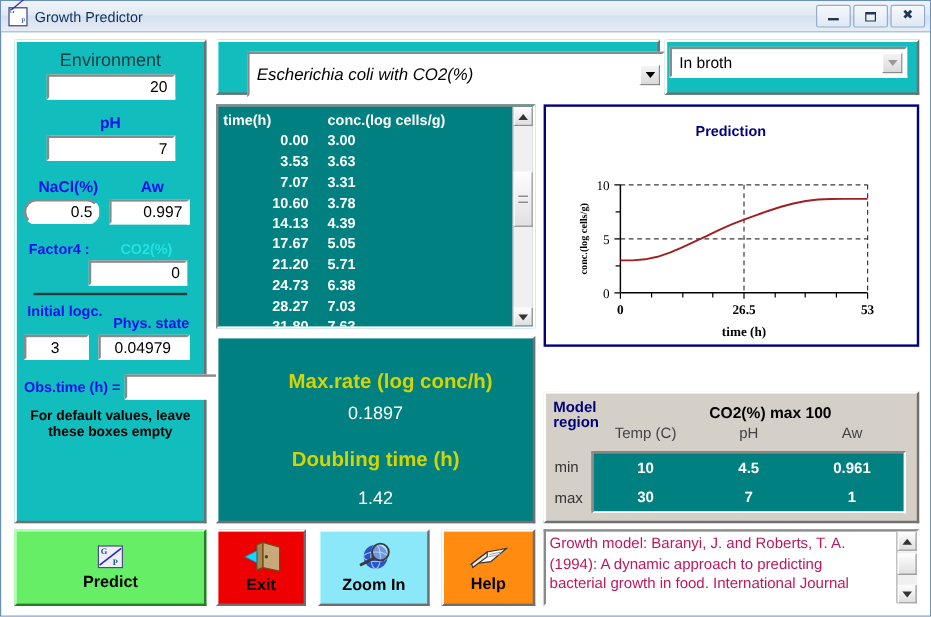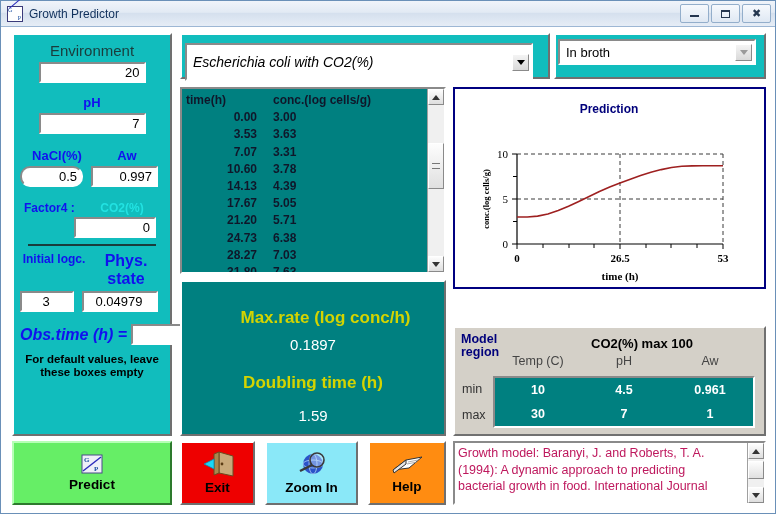--- a/index.html
+++ b/index.html
@@ -105,21 +105,21 @@
   .tri-down.gray { border-top-color:#9a9a9a; }
 
   
   #datalist {
     position:absolute; left:179px; top:86px; width:266px; height:187px;
     background:#008080;
     border:2px solid; border-color:#8a8a8a #ffffff #ffffff #8a8a8a;
     overflow:hidden;
   }
   .dl-inner { position:absolute; left:0; top:0; right:17px; bottom:0; padding:3px 0 0 3px; }
-  .dl-row { display:flex; color:#0f172a; font-size:12px; font-weight:bold;
+  .dl-row { display:flex; color:#ffffff; font-size:12px; font-weight:bold;
             font-family:"Liberation Sans",sans-serif; line-height:17.2px; }
   .dl-row .c1 { width:72px; text-align:right; }
   .dl-row .c2 { padding-left:16px; }
   .dl-head .c1 { text-align:left; padding-left:1px; }
   .scrollbar {
     position:absolute; right:0; top:0; width:17px; bottom:0;
     background:#e8e8e8; border-left:1px solid #a0a0a0;
     display:flex; flex-direction:column; align-items:center;
   }
   .sb-btn {
@@ -248,38 +248,38 @@
       <div class="lbl-cyan" style="flex:1 1 auto;text-align:center;">CO2(%)</div>
     </div>
     <div style="display:flex; justify-content:flex-end; margin-top:2px; padding-right:14px;">
       <input class="field" style="width: 82px;" value="0">
     </div>
 
     <div class="hr-line"></div>
 
     <div style="display:flex; margin-top:6px; padding:0 6px;">
       <div class="lbl-blue" style="flex:0 0 68px;font-size:12px;">Initial logc.</div>
-      <div class="lbl-blue" style="flex:1 1 auto;font-size:16px;">Phys. state</div>
+      <div class="lbl-blue" style="flex:1 1 auto;font-size:12px;margin-top:10px;">Phys. state</div>
     </div>
     <div style="display:flex; margin-top:3px; padding:0 6px; gap:8px;">
       <input class="field ctr" style="width: 54px; flex: 0 0 auto;" value="3">
       <input class="field ctr" style="width: 76px; flex: 0 0 auto;" value="0.04979">
     </div>
 
     <div style="display:flex; align-items:center; margin-top:12px; padding:0 6px;">
-      <div class="lbl-blue" style="flex:0 0 auto;font-size:16px;text-align:right;font-style:italic;">Obs.time (h) =</div>
+      <div class="lbl-blue" style="flex:0 0 auto;font-size:12px;text-align:right;">Obs.time (h) =</div>
       <input class="field ctr" style="flex: 1 1 auto; margin-left: 4px;" value="53">
     </div>
 
     <div class="note" style="margin-top:8px;">For default values, leave</div>
     <div class="note">these boxes empty</div>
   </div>
 
   <div id="combo-strip">
-    <div class="combo" style="left:3px; top:8px; width:348px; height:38px;">
+    <div class="combo" style="left:24px; top:8px; width:348px; height:38px;">
       <div class="cval">Escherichia coli with CO2(%)</div>
       <div class="arrow">
           <span class="tri-down"></span>
         </div>
     </div>
   </div>
 
   <div id="combo-strip2">
     <div class="combo" style="left:2px; top:4px; width:198px; height:26px;">
       <div class="cval plain">In broth</div>
@@ -350,21 +350,21 @@
       <div class="sb-btn">
           <span class="tri-dn"></span>
         </div>
     </div>
   </div>
 
   <div id="maxrate">
     <div class="mr-label" style="margin-top:26px;margin-left:25px;">Max.rate (log conc/h)</div>
     <div class="mr-value" style="margin-top:8px;">0.1897</div>
     <div class="mr-label" style="margin-top:20px;">Doubling time (h)</div>
-    <div class="mr-value" style="margin-top:14px;">1.59</div>
+    <div class="mr-value" style="margin-top:14px;">1.42</div>
   </div>
 
   <div id="chartbox">
     <svg width="309" height="198" viewBox="0 0 309 198">
       <text id="ch-title" x="154" y="24" text-anchor="middle" font-family="Liberation Sans, sans-serif" font-size="12" font-weight="bold" fill="#00007b">Prediction</text>
 
       <g stroke="#3a3a3a" stroke-width="1" stroke-dasharray="4,3" fill="none">
         <line x1="62" y1="65" x2="268" y2="65"></line>
         <line x1="62" y1="110" x2="268" y2="110"></line>
         <line x1="165" y1="65" x2="165" y2="155"></line>

